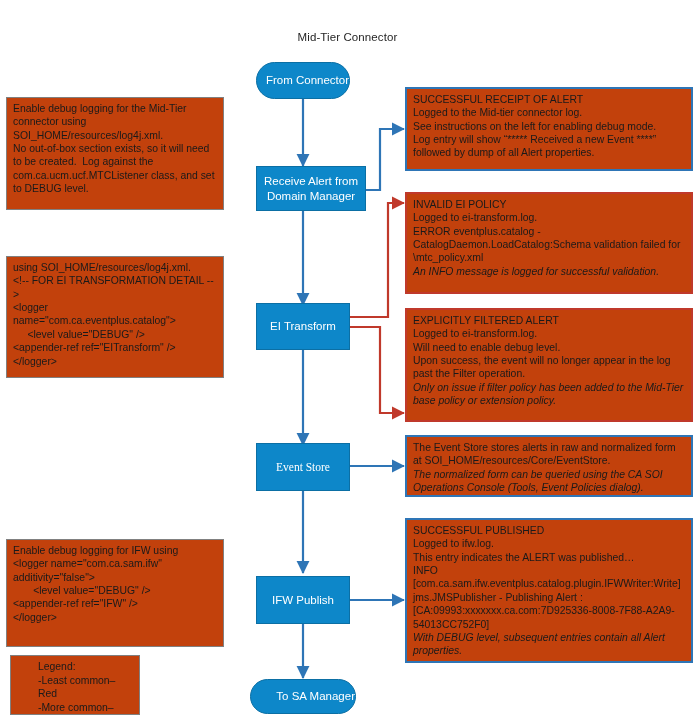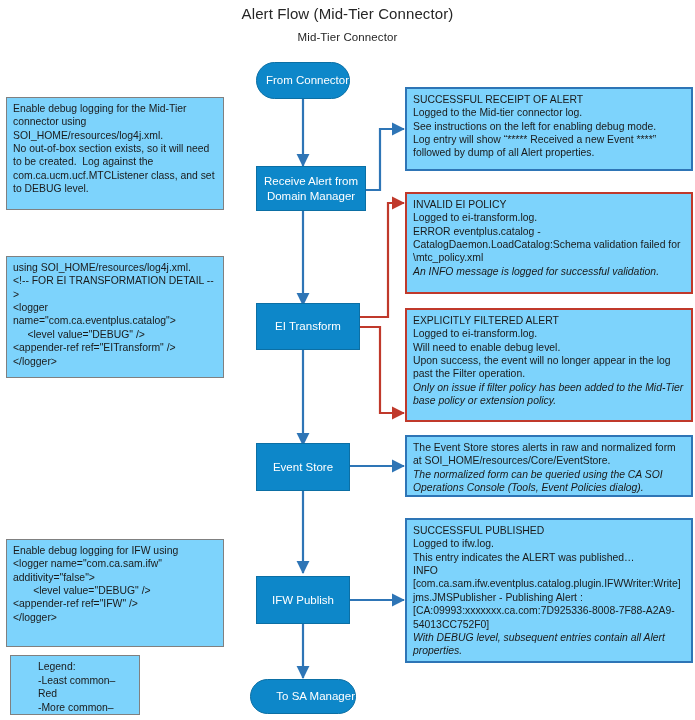--- a/index.html
+++ b/index.html
@@ -24,38 +24,37 @@
   .node{
     position:absolute;background:#0d87c9;border:1px solid #0b6fa4;
     color:#ffffff;display:flex;align-items:center;justify-content:center;
     text-align:center;font-size:11.5px;line-height:1.22;box-sizing:border-box;
     z-index:3;
   }
   .node.term{border-radius:22px;justify-content:flex-end;}
 
   
   .note{
-    position:absolute;box-sizing:border-box;background:#7dd3fc;
+    position:absolute;box-sizing:border-box;background:#c2410c;
     font-size:10.4px;line-height:1.285;color:#1a1a1a;
     padding:4px 5px 3px 6px;z-index:4;overflow:hidden;
   }
   .note.gray{border:1.4px solid #808080;}
   .note.blue{border:2px solid #2e75b6;}
   .note.red{border:2px solid #c0392b;}
   .note .em{font-style:italic;}
   .note b{font-weight:normal;}
   .mono-ish{white-space:pre-wrap;}
   .legend{font-size:10.4px;line-height:1.32;}
 </style>
 </head>
 <body>
 
 <div id="canvas">
 
-  <div class="ttl" id="diagram-title">Alert Flow (Mid-Tier Connector)</div>
   <div class="ttl" id="subtitle">Mid-Tier Connector</div>
 
   <svg id="wires" viewBox="0 0 695 720">
     <defs>
       <marker id="ahB" markerWidth="7" markerHeight="7" refX="5.6" refY="3" orient="auto">
         <path d="M0,0 L6,3 L0,6 z" fill="#2e75b6"></path>
       </marker>
       <marker id="ahR" markerWidth="7" markerHeight="7" refX="5.6" refY="3" orient="auto">
         <path d="M0,0 L6,3 L0,6 z" fill="#c0392b"></path>
       </marker>
@@ -81,25 +80,25 @@
   </svg>
 
   <div class="node term" style="left:256px;top:62px;width:94px;height:37px;">
     <span>From Connector</span>
   </div>
 
   <div class="node" style="left:256px;top:166px;width:110px;height:45px;justify-content:flex-end;">
     <span>Receive Alert from Domain Manager</span>
   </div>
 
-  <div class="node" style="left:256px;top:303px;width:104px;height:47px;">
+  <div class="node" style="left:256px;top:303px;width:94px;height:47px;">
     <span>EI Transform</span>
   </div>
 
-  <div class="node" style="left:256px;top:443px;width:94px;height:48px;">
+  <div class="node" style="left:256px;top:443px;width:94px;height:48px;font-family:Liberation Serif, serif;">
     <span>Event Store</span>
   </div>
 
   <div class="node" style="left:256px;top:576px;width:94px;height:48px;">
     <span>IFW Publish</span>
   </div>
 
   <div class="node term" style="left:250px;top:679px;width:106px;height:35px;">
     <span>To SA Manager</span>
   </div>

